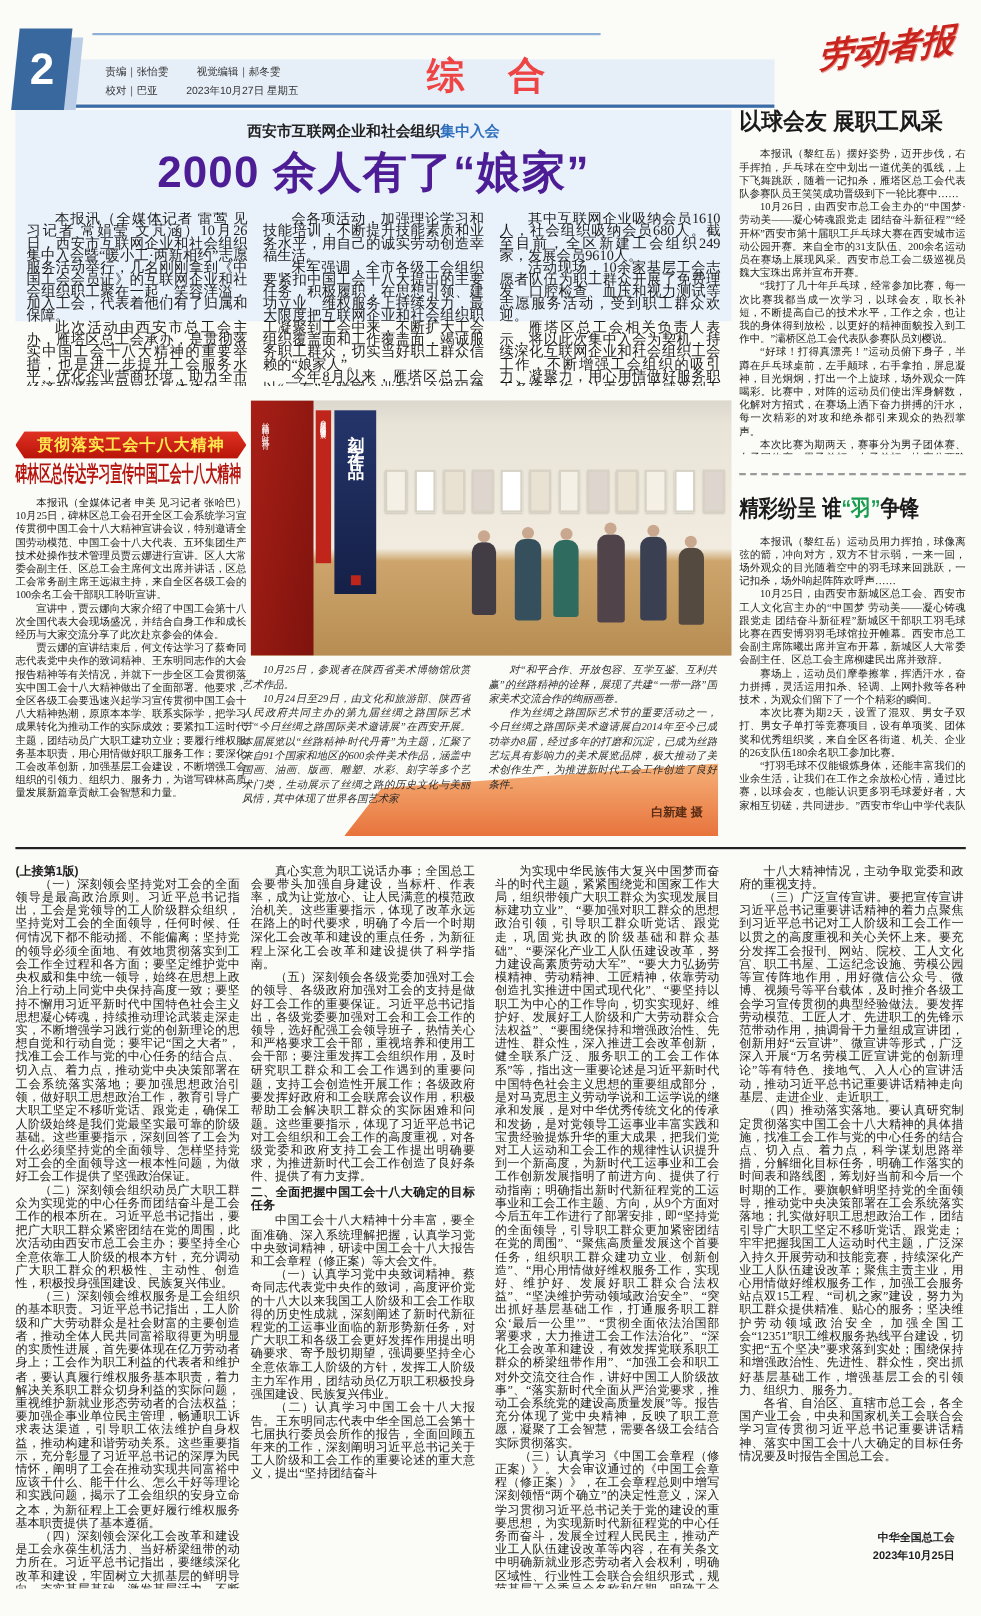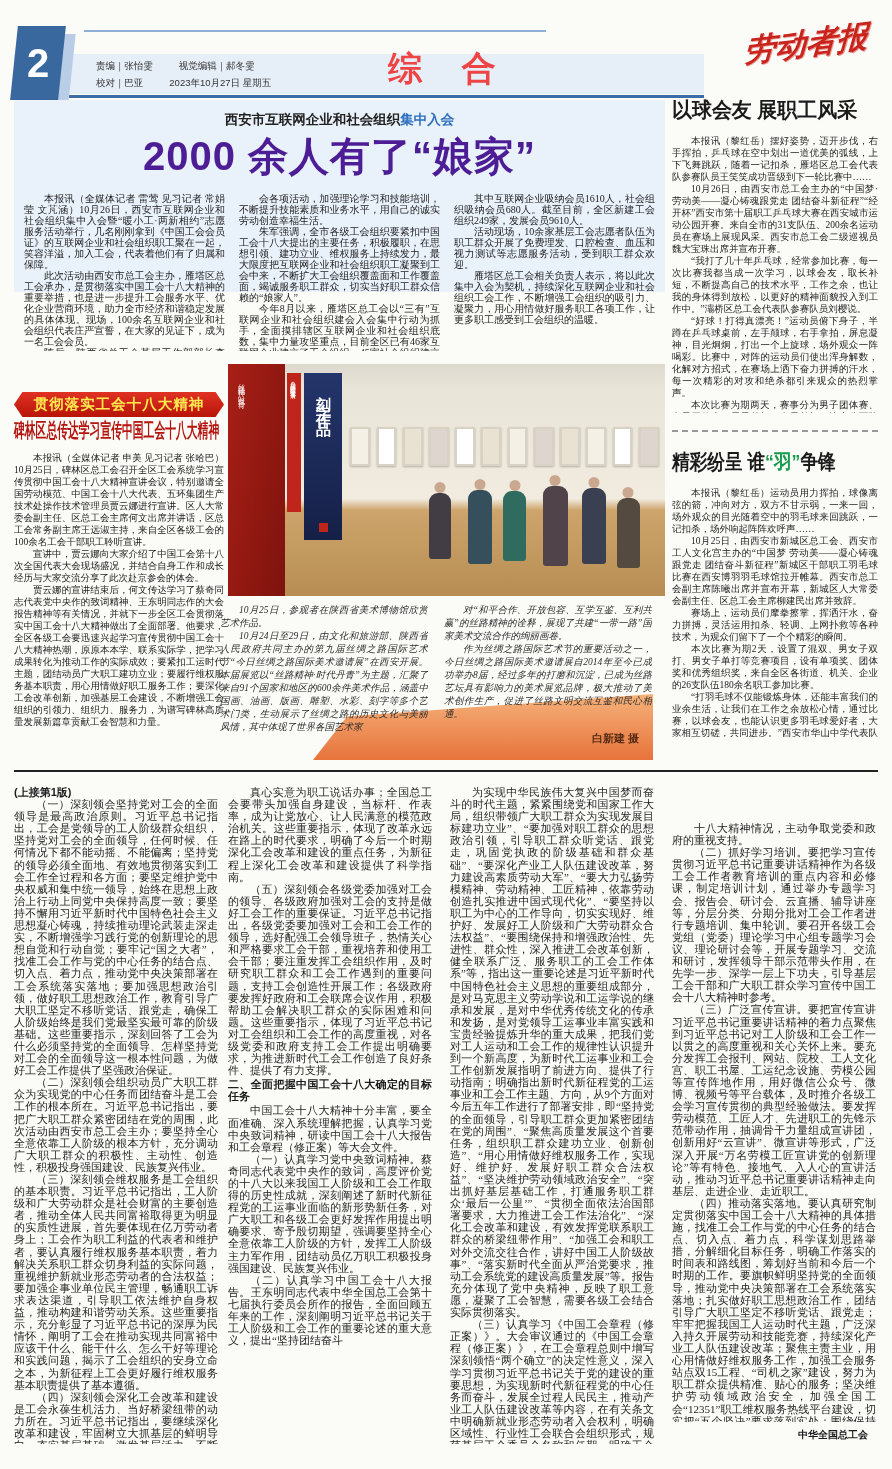--- a/index.html
+++ b/index.html
@@ -23,21 +23,21 @@
             transform:rotate(-7deg) skewX(-10deg);text-shadow:1px 1px 0 #e8988f;}
 
   
   .a1box{left:14px;top:100px;width:651px;height:192px;background:#e9f1fa;}
   .kicker{text-align:center;padding-top:11px;font:bold 13.5px "Liberation Sans",sans-serif;color:#222;}
   .kicker .hl{color:#2e6fbd;}
   .a1title{text-align:center;font:900 40px "Liberation Sans",sans-serif;letter-spacing:1px;margin-top:4px;color:#4c1d95;}
   .a1cols{display:flex;gap:14px;padding:9px 10px 0;}
   .textcol{width:202px;height:158px;overflow:hidden;}
   .textcol p, .capcol p, .bodycol p, .ncol p{
-    text-indent:2em;text-align:justify;font-size:10px;line-height:11px;color:#1c1c1c;}
+    text-indent:2em;text-align:justify;font-size:13px;line-height:11px;color:#1c1c1c;}
 
   
   .a2{left:14px;top:364px;width:210px;}
   .ribbon{height:25px;background:linear-gradient(#e03224,#b81408);color:#ffe94e;
           display:flex;align-items:center;justify-content:center;
           font:900 14.5px "Liberation Sans",sans-serif;letter-spacing:1px;
           clip-path:polygon(4% 0,96% 0,100% 50%,96% 100%,4% 100%,0 50%);margin-top:28px;}
   .a2title{margin-top:9px;font:900 20px "Liberation Sans",sans-serif;color:#b4150f;
            white-space:nowrap;transform:scaleX(0.54);transform-origin:0 50%;width:390px;}
   .a2body{margin-top:8px;height:332px;overflow:hidden;}
@@ -90,21 +90,21 @@
   .a4body{margin-top:11px;height:250px;overflow:hidden;}
 
   
   .nrule{left:14px;top:770px;width:864px;height:2px;background:#222;}
   .ncol{top:786px;width:204px;height:658px;overflow:hidden;}
   .ncol.c1{left:14px;} .ncol.c2{left:228px;} .ncol.c3{left:450px;} .ncol.c4{left:672px;}
   .ncol p{font-size:11px;line-height:12.1px;}
   .lead-cont{font-weight:bold;text-indent:0 !important;font-family:"Liberation Sans",sans-serif;}
   .nh{font:900 10.5px "Liberation Sans",sans-serif;text-indent:0 !important;
       text-align:left;margin:2px 0 !important;}
-  .c4 .ntext{height:600px;overflow:hidden;margin-top:36px;}
+  .c4 .ntext{height:600px;overflow:hidden;}
   .sig{margin-top:5px;}
   .sig p{text-align:right;font:bold 10px "Liberation Sans",sans-serif;
          line-height:16px;padding-right:8px;text-indent:0;}
 </style>
 </head>
 <body>
 
 <div class="page">
 
   <div class="abs hdr-topline"></div>
@@ -188,21 +188,21 @@
   </figure>
 
   <div class="abs caption">
     <div class="wedge"></div>
     <div class="capcol">
         <p>10月25日，参观者在陕西省美术博物馆欣赏艺术作品。</p>
         <p>10月24日至29日，由文化和旅游部、陕西省人民政府共同主办的第九届丝绸之路国际艺术节“今日丝绸之路国际美术邀请展”在西安开展。本届展览以“丝路精神·时代丹青”为主题，汇聚了来自91个国家和地区的600余件美术作品，涵盖中国画、油画、版画、雕塑、水彩、刻字等多个艺术门类，生动展示了丝绸之路的历史文化与美丽风情，其中体现了世界各国艺术家</p>
       </div>
     <div class="capcol">
         <p>对“和平合作、开放包容、互学互鉴、互利共赢”的丝路精神的诠释，展现了共建“一带一路”国家美术交流合作的绚丽画卷。</p>
-        <p>作为丝绸之路国际艺术节的重要活动之一，今日丝绸之路国际美术邀请展自2014年至今已成功举办8届，经过多年的打磨和沉淀，已成为丝路艺坛具有影响力的美术展览品牌，极大推动了美术创作生产，促进了丝路文明交流互鉴和民心相通。</p>
+        <p>作为丝绸之路国际艺术节的重要活动之一，今日丝绸之路国际美术邀请展自2014年至今已成功举办8届，经过多年的打磨和沉淀，已成为丝路艺坛具有影响力的美术展览品牌，极大推动了美术创作生产，为推进新时代工会工作创造了良好条件。</p>
       </div>
     <div class="credit">白新建 摄</div>
   </div>
 
   <section class="abs a3">
     <h2 class="a3title" style="margin:0;">以球会友 展职工风采</h2>
     <div class="a3body bodycol">
         <p>本报讯（黎红岳）摆好姿势，迈开步伐，右手挥拍，乒乓球在空中划出一道优美的弧线，上下飞舞跳跃，随着一记扣杀，雁塔区总工会代表队参赛队员王笑笑成功晋级到下一轮比赛中……</p>
         <p>10月26日，由西安市总工会主办的“中国梦·劳动美——凝心铸魂跟党走 团结奋斗新征程”“经开杯”西安市第十届职工乒乓球大赛在西安城市运动公园开赛。来自全市的31支队伍、200余名运动员在赛场上展现风采。西安市总工会二级巡视员魏大宝珠出席并宣布开赛。</p>
         <p>“我打了几十年乒乓球，经常参加比赛，每一次比赛我都当成一次学习，以球会友，取长补短，不断提高自己的技术水平，工作之余，也让我的身体得到放松，以更好的精神面貌投入到工作中。”灞桥区总工会代表队参赛队员刘樱说。</p>
@@ -259,21 +259,20 @@
     <p class="nh">三、认真做好学习宣传贯彻工作</p>
     <div>
         <p>各级工会要统一思想认识，提高政治站位，以更大力度、更实举措抓好习近平总书记重要讲话精神的学习宣传贯彻，确保不折不扣落实到工会工作全过程和各方面。</p>
         <p>（一）加强组织领导。要把学习宣传贯彻习近平总书记重要讲话精神、努力完成中国工会十八大确定的目标任务摆上重要议事日程，与学习贯彻习近平新时代中国特色社会主义思想和党的二十大精神结合起来，与学习贯彻习近平总书记关于工人阶级和工会工作的重要论述结合起来，按照全国总工会统一部署，强化组织领导，周密部署安排，提出明确要求，精心组织实施，教育引导广大工会工作者和亿万职工群众把思想和行动统一到习近平总书记重要讲话精神上来，统一到完成中国工会十八大确定的目标任务上来，深刻领悟“两个确立”的决定性意义，及时了解掌握学习宣传贯彻中国工会</p>
       </div>
   </div>
 
   <div class="abs ncol c4">
     <div class="ntext">
         <p>十八大精神情况，主动争取党委和政府的重视支持。</p>
-        <p>（二）抓好学习培训。要把学习宣传贯彻习近平总书记重要讲话精神作为各级工会工作者教育培训的重点内容和必修课，制定培训计划，通过举办专题学习会、报告会、研讨会、云直播、辅导讲座等，分层分类、分期分批对工会工作者进行专题培训、集中轮训。要召开各级工会党组（党委）理论学习中心组专题学习会议、理论研讨会等，开展专题学习、交流和研讨，发挥领导干部示范带头作用，在先学一步、深学一层上下功夫，引导基层工会干部和广大职工群众学习宣传中国工会十八大精神时参考。</p>
         <p>（三）广泛宣传宣讲。要把宣传宣讲习近平总书记重要讲话精神的着力点聚焦到习近平总书记对工人阶级和工会工作一以贯之的高度重视和关心关怀上来。要充分发挥工会报刊、网站、院校、工人文化宫、职工书屋、工运纪念设施、劳模公园等宣传阵地作用，用好微信公众号、微博、视频号等平台载体，及时推介各级工会学习宣传贯彻的典型经验做法。要发挥劳动模范、工匠人才、先进职工的先锋示范带动作用，抽调骨干力量组成宣讲团，创新用好“云宣讲”、微宣讲等形式，广泛深入开展“万名劳模工匠宣讲党的创新理论”等有特色、接地气、入人心的宣讲活动，推动习近平总书记重要讲话精神走向基层、走进企业、走近职工。</p>
         <p>（四）推动落实落地。要认真研究制定贯彻落实中国工会十八大精神的具体措施，找准工会工作与党的中心任务的结合点、切入点、着力点，科学谋划思路举措，分解细化目标任务，明确工作落实的时间表和路线图，筹划好当前和今后一个时期的工作。要旗帜鲜明坚持党的全面领导，推动党中央决策部署在工会系统落实落地；扎实做好职工思想政治工作，团结引导广大职工坚定不移听党话、跟党走；牢牢把握我国工人运动时代主题，广泛深入持久开展劳动和技能竞赛，持续深化产业工人队伍建设改革；聚焦主责主业，用心用情做好维权服务工作，加强工会服务站点双15工程、“司机之家”建设，努力为职工群众提供精准、贴心的服务；坚决维护劳动领域政治安全，加强全国工会“12351”职工维权服务热线平台建设，切实把“五个坚决”要求落到实处；围绕保持和增强政治性、先进性、群众性，突出抓好基层基础工作，增强基层工会的引领力、组织力、服务力。</p>
         <p>各省、自治区、直辖市总工会，各全国产业工会，中央和国家机关工会联合会学习宣传贯彻习近平总书记重要讲话精神、落实中国工会十八大确定的目标任务情况要及时报告全国总工会。</p>
       </div>
     <div class="sig">
       <p>中华全国总工会</p>
       <p>2023年10月25日</p>
     </div>
   </div>
 

